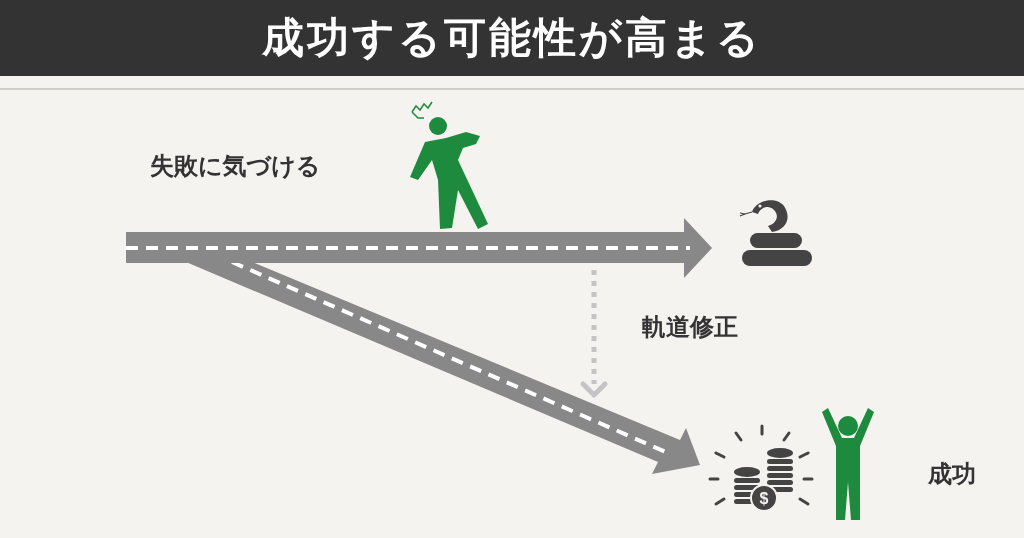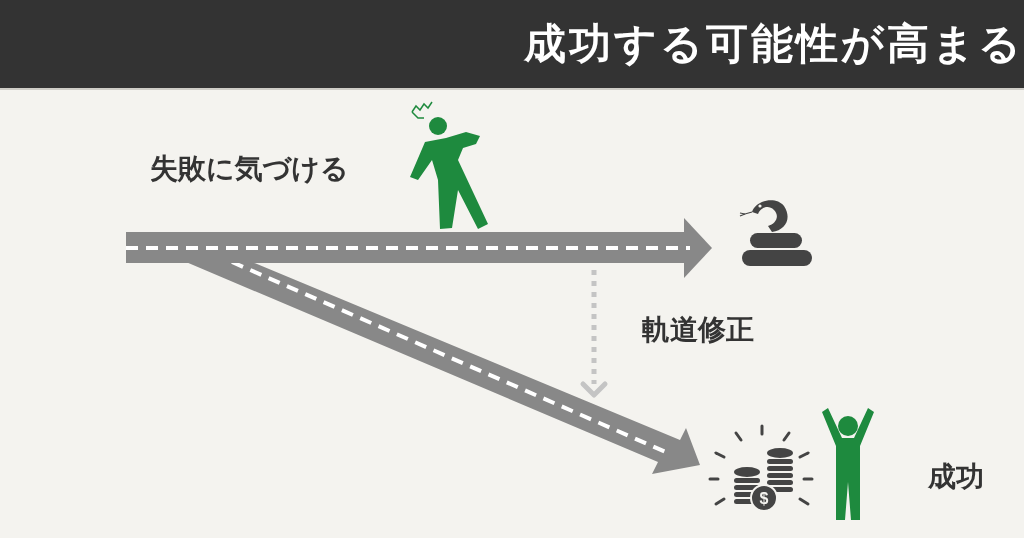--- a/index.html
+++ b/index.html
@@ -1,22 +1,22 @@
 <!DOCTYPE html>
 <html><head>
 <meta charset="utf-8">
 <style>
   html, body { margin:0; padding:0; }
   body { width:1024px; height:538px; background:#f4f3ef; position:relative; overflow:hidden;
          font-family:"DejaVu Sans","Liberation Sans",sans-serif; }
-  .header { position:absolute; left:0; top:0; width:1024px; height:88px; background:#333333;
-            display:flex; align-items:center; justify-content:flex-end; }
+  .header { position:absolute; left:0; top:0; width:1024px; height:76px; background:#333333;
+            display:flex; align-items:center; justify-content:center; }
   .header-title { color:#ffffff; font-size:42px; font-weight:bold; letter-spacing:3px; }
   .header-line { position:absolute; left:0; top:88px; width:1024px; height:2px; background:#cfcdc7; }
-  .label { position:absolute; color:#333333; font-weight:bold; font-size:28px; white-space:nowrap; }
+  .label { position:absolute; color:#333333; font-weight:bold; font-size:24px; white-space:nowrap; }
   svg.diagram { position:absolute; left:0; top:0; }
 </style>
 </head>
 <body>
 
 <div class="header">
   <span class="header-title">成功する可能性が高まる</span>
 </div>
 <div class="header-line"></div>
 

